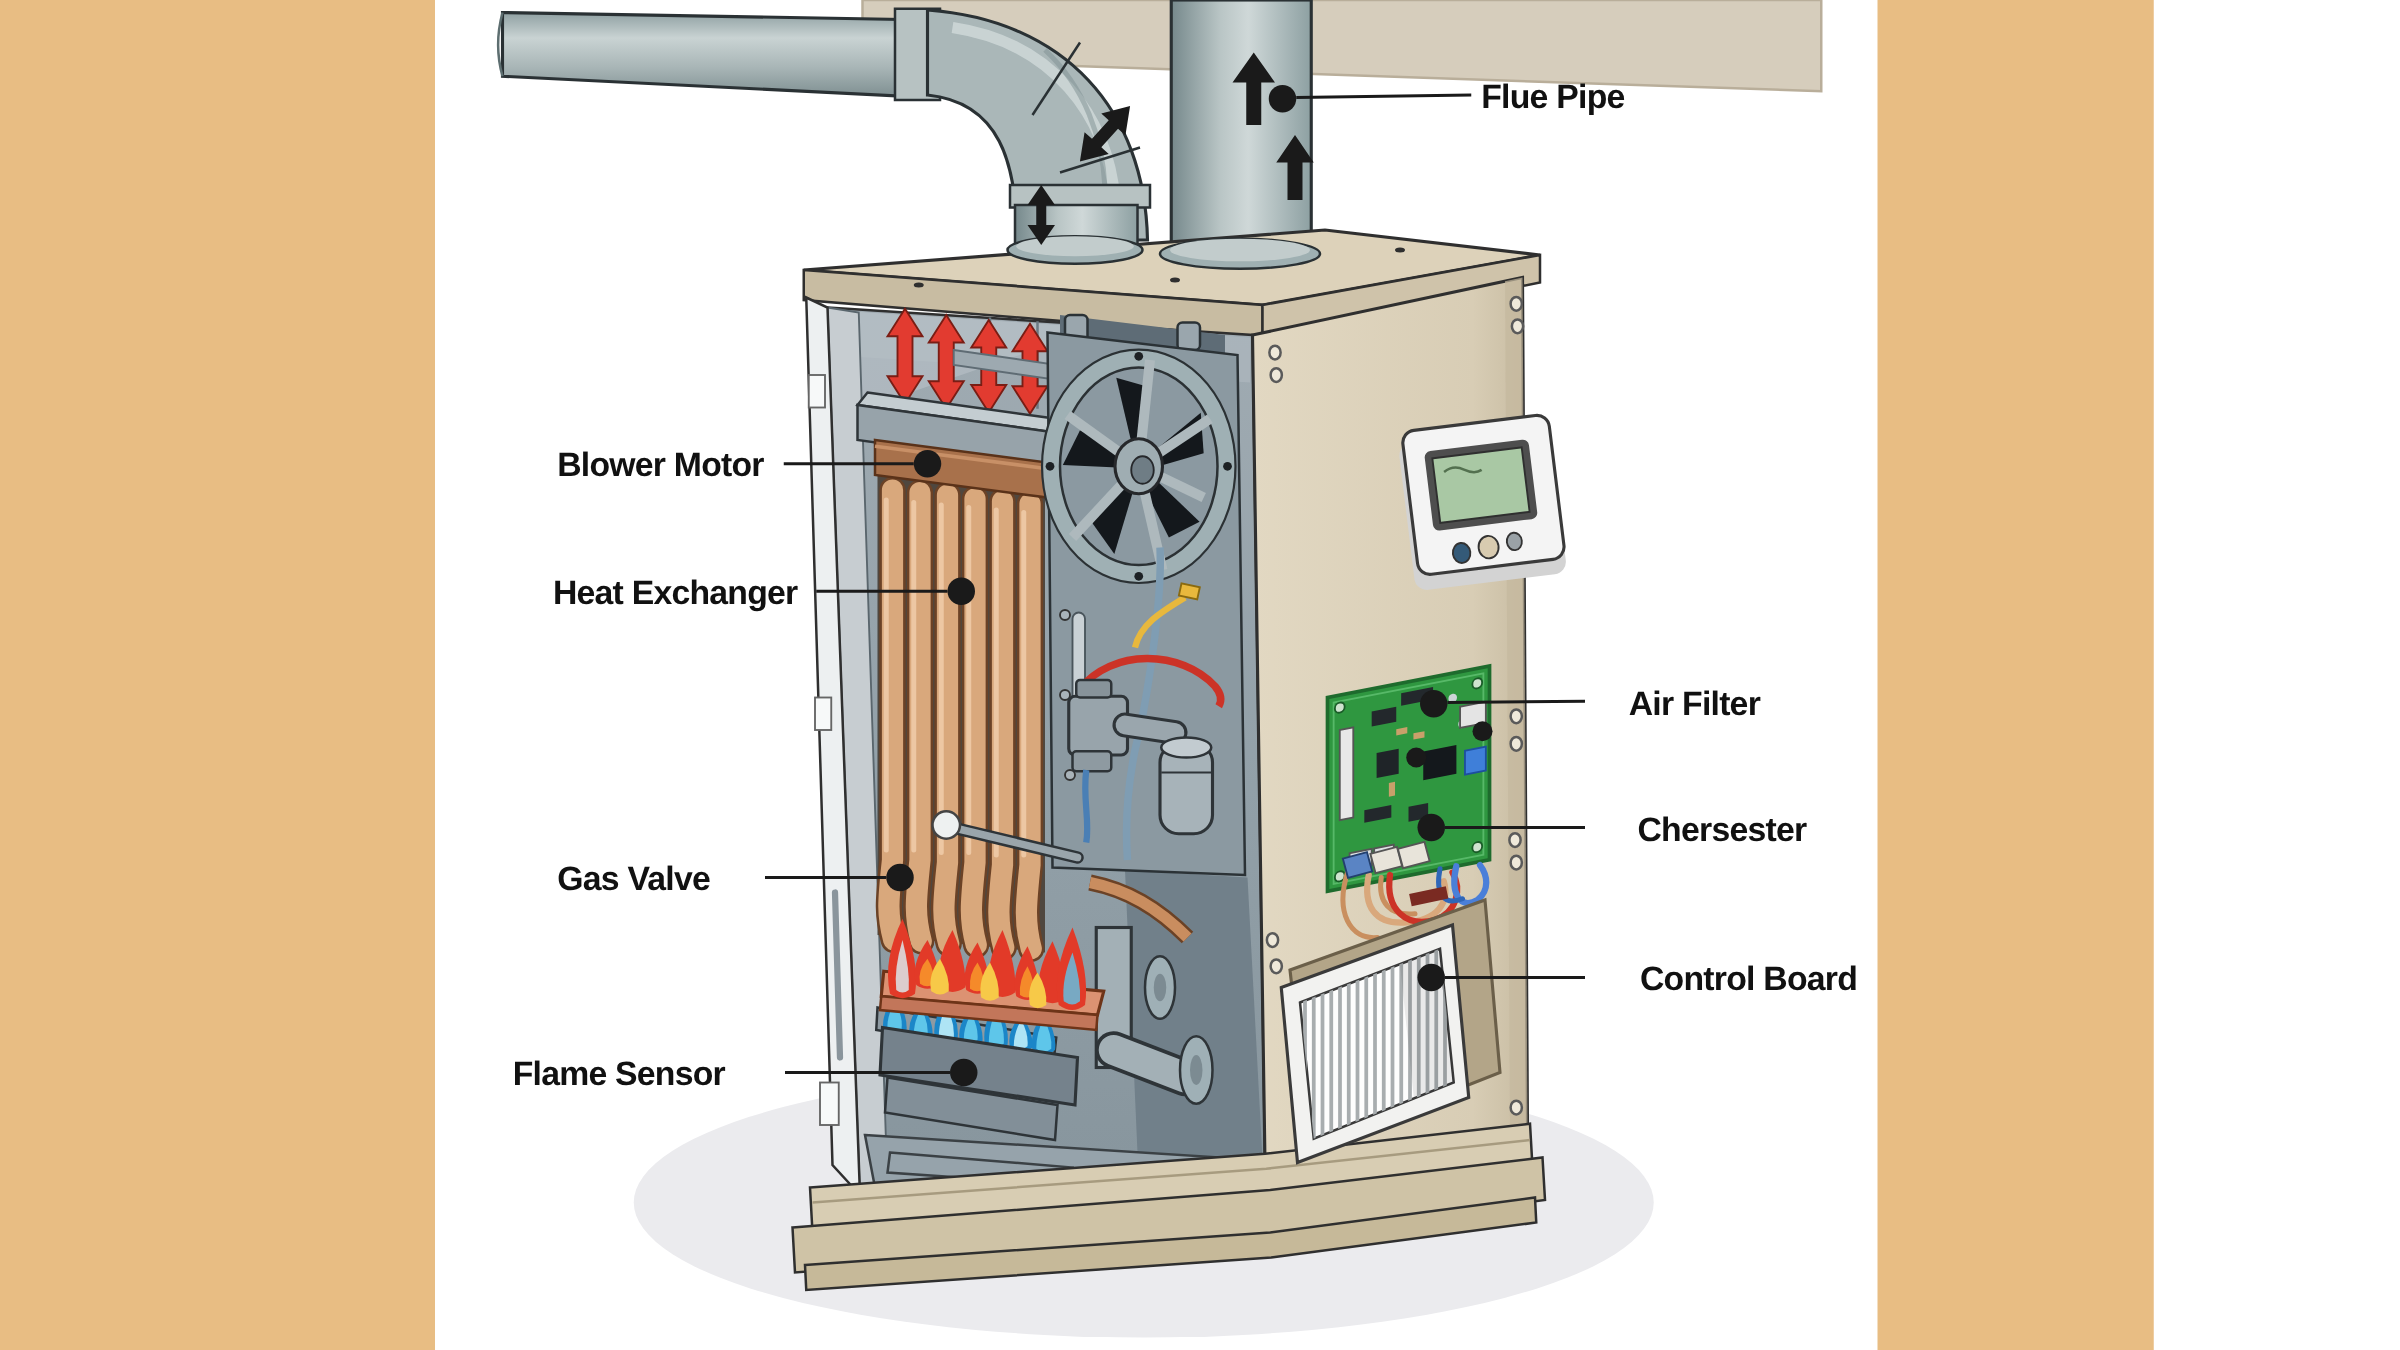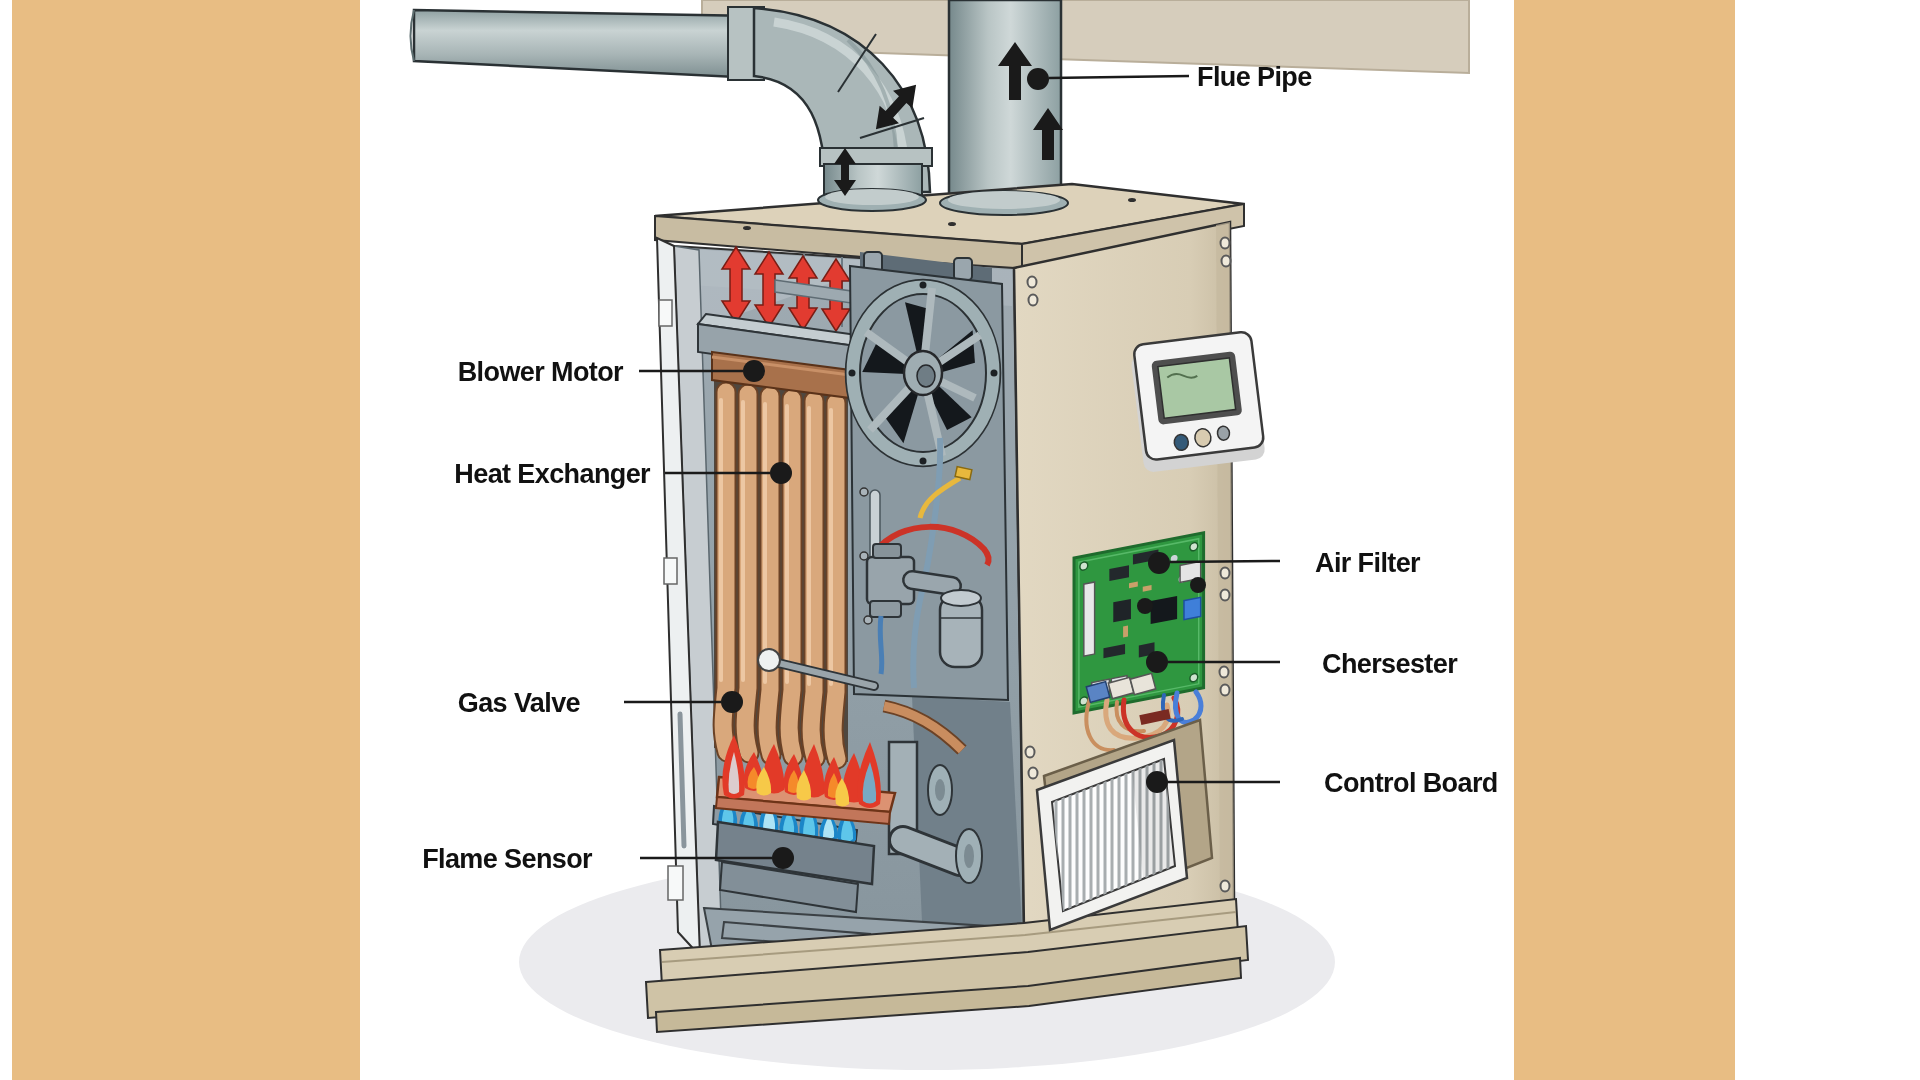--- a/index.html
+++ b/index.html
@@ -1,17 +1,17 @@
 <!DOCTYPE html>
 <html><head>
 <meta charset="utf-8">
 <style>
   html,body{margin:0;padding:0;background:#ffffff;}
   .stage{position:relative;width:1723px;height:1080px;overflow:hidden;background:#ffffff;
-         font-family:"Liberation Sans", sans-serif;padding-left:12px;}
+         font-family:"Liberation Sans", sans-serif;}
   svg{display:block}
   .part-label{font-family:"Liberation Sans", sans-serif;font-weight:700;font-size:27px;
               letter-spacing:-0.6px;fill:#111111;}
 </style>
 </head>
 <body>
 
 <div class="stage">
 <svg width="1920" height="1080" viewBox="0 0 1920 1080">
   <defs>

